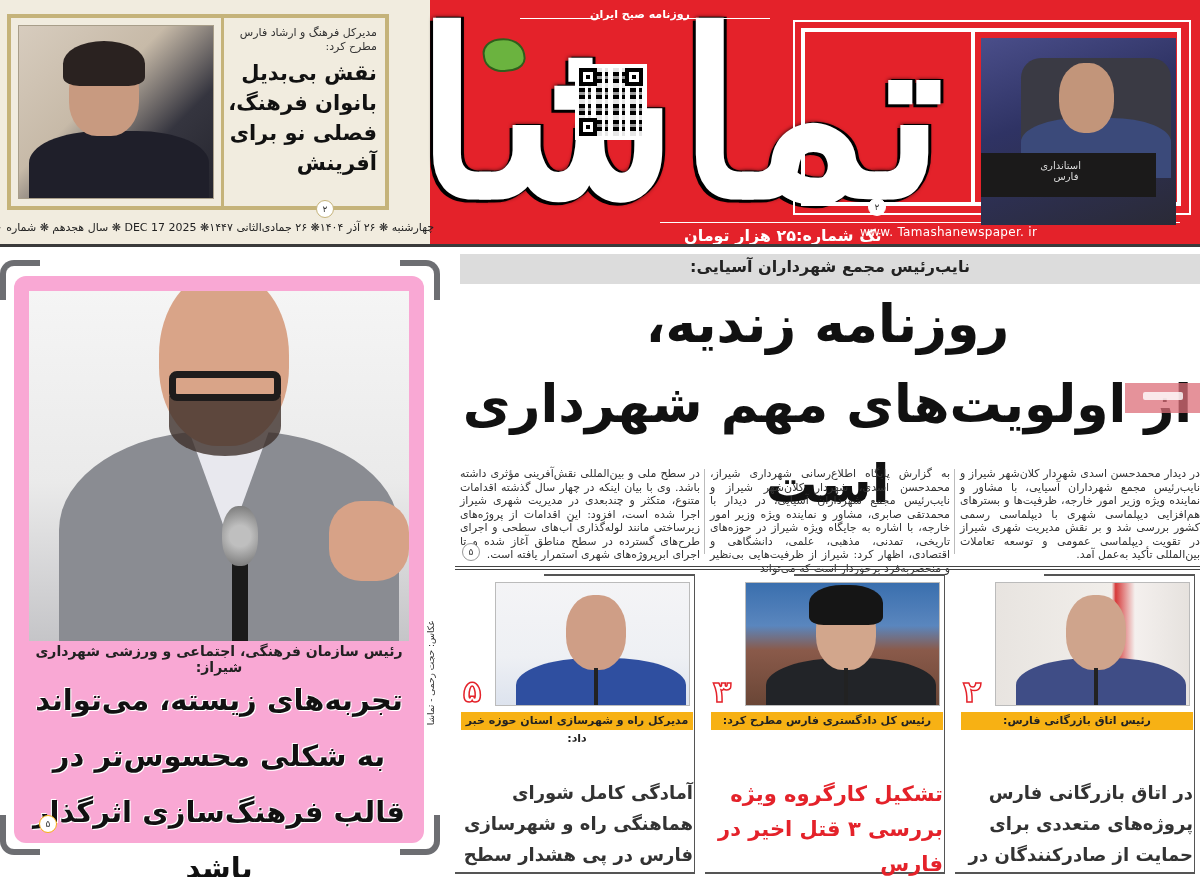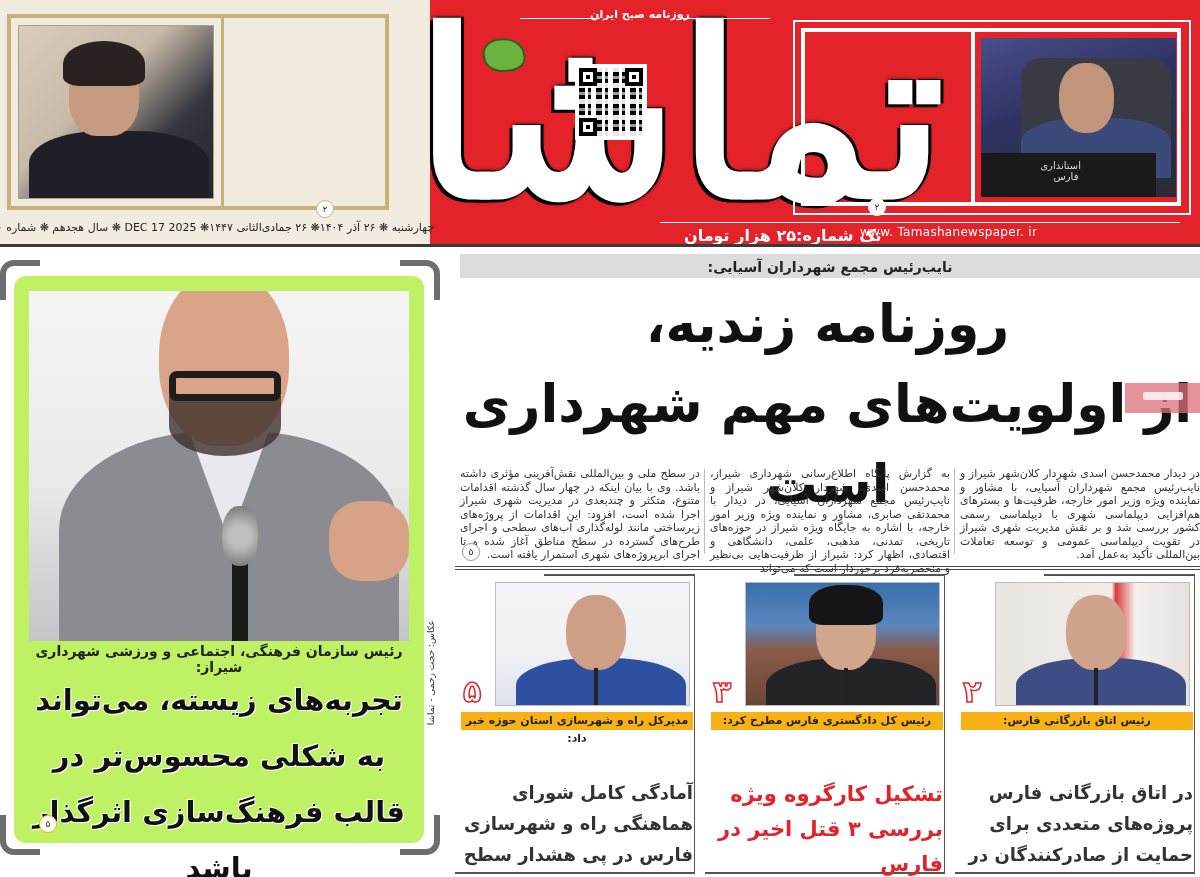--- a/index.html
+++ b/index.html
@@ -38,56 +38,56 @@
       #fff; border: 4px solid #fff; }
   .qr::before { content: ""; position: absolute; inset: 0; background: repeating-linear-gradient(0deg, rgba(255,255,255,.9) 0 5px, transparent 5px 9px, rgba(255,255,255,.6) 9px 12px, transparent 12px 16px); }
   .qr .finder { position: absolute; width: 18px; height: 18px; border: 4px solid #000; background: #fff; box-shadow: inset 0 0 0 3px #fff, inset 0 0 0 10px #000; }
   .price-line { position: absolute; left: 660px; top: 222px; width: 520px; height: 1px; background: #fff; }
   .price { position: absolute; left: 684px; top: 226px; font-size: 16px; font-weight: bold; color: #fff; white-space: nowrap; }
   .website { position: absolute; left: 860px; top: 225px; font-size: 12px; color: #fff; direction: ltr; white-space: nowrap; letter-spacing: 0.3px; }
 
   
   .promo-right { position: absolute; left: 793px; top: 20px; width: 398px; height: 195px; border: 2px solid #fff; }
   .promo-right .inner { position: absolute; left: 6px; top: 6px; width: 380px; height: 178px; border: 4px solid #fff; }
-  .promo-right .photo { position: absolute; left: 176px; top: 6px; width: 195px; height: 159px; background: linear-gradient(160deg,#4a4e8a 0%,#2f3364 40%,#2a2a36 100%); overflow: hidden; }
+  .promo-right .photo { position: absolute; left: 176px; top: 6px; width: 195px; height: 187px; background: linear-gradient(160deg,#4a4e8a 0%,#2f3364 40%,#2a2a36 100%); overflow: hidden; }
   .promo-right .photo .chair { position:absolute; left:40px; top:20px; width:150px; height:110px; border-radius:20px; background:#3a3a44; }
   .promo-right .photo .head { position:absolute; left:78px; top:25px; width:55px; height:70px; border-radius:45%; background:#c2957a; }
   .promo-right .photo .body { position:absolute; left:40px; top:80px; width:150px; height:60px; border-radius:40% 40% 0 0; background:#3b4a7a; }
   .promo-right .photo .desk { position:absolute; left:0; top:115px; width:175px; height:44px; background:#1b1a1a; }
   .promo-right .photo .emblem { position:absolute; left:70px; top:122px; width:30px; height:24px; color:#ddd; font-size:10px; text-align:center; }
   .promo-right .v-divider { position: absolute; left: 166px; top: -4px; width: 4px; height: 178px; background: #fff; }
   .promo-right .kicker { position: absolute; right: 6px; top: 10px; width: 170px; font-size: 11px; line-height: 14px; color: #fff; text-align: right; font-weight: bold; }
   .promo-right .title { position: absolute; right: 6px; top: 42px; width: 170px; font-size: 15px; line-height: 25px; font-weight: bold; color: #fff; text-align: right; }
   .promo-right .page-badge { left: 63px; bottom: -14px; border-color: #fff; }
 
   
   .feature { position: absolute; left: 0; top: 250px; width: 445px; height: 627px; background: #fff; }
   .bracket { position: absolute; width: 40px; height: 40px; border: 6px solid #6d6e72; }
   .bracket.tl { left: 0; top: 10px; border-right: none; border-bottom: none; border-radius: 14px 0 0 0; }
   .bracket.tr { right: 5px; top: 10px; border-left: none; border-bottom: none; border-radius: 0 14px 0 0; }
   .bracket.bl { left: 0; bottom: 22px; border-right: none; border-top: none; border-radius: 0 0 0 14px; }
   .bracket.br { right: 5px; bottom: 22px; border-left: none; border-top: none; border-radius: 0 0 14px 0; }
-  .feature .frame { position: absolute; left: 14px; top: 26px; width: 410px; height: 567px; background: #bef264; border-radius: 12px; }
+  .feature .frame { position: absolute; left: 14px; top: 26px; width: 410px; height: 567px; background: #f9a8d4; border-radius: 12px; }
   .feature .photo { position: absolute; left: 15px; top: 15px; width: 380px; height: 350px; background: linear-gradient(180deg,#f5f5f5 0%,#eaeaea 55%,#c5c5c8 100%); overflow: hidden; }
   .feature .photo .head { position:absolute; left:130px; top:-20px; width:130px; height:175px; border-radius:48% 48% 45% 45%; background:#d9a488; }
   .feature .photo .glasses { position:absolute; left:140px; top:80px; width:112px; height:30px; border:7px solid #1f1c1c; border-radius:8px; background:transparent; }
   .feature .photo .beard { position:absolute; left:140px; top:105px; width:112px; height:60px; border-radius:0 0 50% 50%; background:#3d2f2b; opacity:.8; }
   .feature .photo .body { position:absolute; left:30px; top:140px; width:340px; height:220px; border-radius:45% 45% 0 0; background:#8a8c92; }
   .feature .photo .shirt { position:absolute; left:160px; top:140px; width:80px; height:110px; background:#e8e8ee; clip-path: polygon(0 0,100% 0,50% 100%); }
   .feature .photo .mic { position:absolute; left:193px; top:215px; width:36px; height:60px; border-radius:45%; background:radial-gradient(circle,#bfbfbf 30%,#6d6d6d 100%); }
   .feature .photo .mic-stick { position:absolute; left:203px; top:270px; width:16px; height:80px; background:#1a1a1a; }
   .feature .photo .hand { position:absolute; left:300px; top:210px; width:80px; height:80px; border-radius:40%; background:#d7a287; }
   .feature .kicker { position: absolute; left: 15px; top: 367px; width: 380px; text-align: center; font-size: 14px; font-weight: bold; color: #222; }
   .feature .title { position: absolute; left: 10px; top: 396px; width: 390px; text-align: center; font-size: 29px; line-height: 56px; font-weight: bold; color: #111; text-shadow: 0 0 2px #fff, 1px 1px 0 #fff, -1px -1px 0 #fff; }
   .feature .page-badge { left: 25px; bottom: 10px; border-color: #f7b114; }
   .photo-credit { position: absolute; left: 426px; top: 370px; writing-mode: vertical-rl; font-size: 9px; color: #333; transform: rotate(180deg); white-space: nowrap; }
 
   
   .main-story { position: absolute; left: 455px; top: 250px; width: 745px; height: 312px; }
-  .main-story .kicker-bar { position: absolute; left: 5px; top: 4px; width: 740px; height: 24px; background: #dcdcdc; text-align: center; font-size: 14px; font-weight: bold; line-height: 26px; color: #222; }
+  .main-story .kicker-bar { position: absolute; left: 5px; top: 4px; width: 740px; height: 30px; background: #dcdcdc; text-align: center; font-size: 16px; font-weight: bold; line-height: 26px; color: #222; }
   .main-story .headline { position: absolute; left: 0; top: 34px; width: 745px; text-align: center; font-size: 52px; line-height: 80px; font-weight: bold; color: #111; letter-spacing: -1px; }
   .watermark { position: absolute; left: 1125px; top: 383px; width: 75px; height: 30px; background: rgba(220,110,120,0.75); }
   .watermark span { display:block; margin: 9px auto; width: 40px; height: 8px; background: rgba(255,255,255,.8); border-radius: 2px; }
   .body-cols { position: absolute; left: 5px; top: 217px; width: 740px; height: 90px; }
   .body-col { position: absolute; top: 0; width: 240px; font-size: 11px; line-height: 13.5px; color: #333; text-align: justify; direction: rtl; }
   .body-col.c1 { right: 0; }
   .body-col.c2 { right: 250px; }
   .body-col.c3 { right: 500px; }
   .col-sep { position: absolute; top: 2px; width: 1px; height: 85px; background: #bbb; }
   .body-cols .page-badge { left: 2px; bottom: -4px; border-color: #999; background: #fff; }
@@ -117,20 +117,22 @@
   <div class="mast-left"></div>
   <div class="mast-red"></div>
 
   <div class="promo-left">
     <div class="photo">
       <div class="body"></div>
         <div class="head"></div>
         <div class="hair"></div>
     </div>
     <div class="divider"></div>
+    <div class="kicker">مدیرکل فرهنگ و ارشاد فارس مطرح کرد:</div>
+    <div class="title">نقش بی‌بدیل بانوان فرهنگ، فصلی نو برای آفرینش</div>
     <div class="page-badge">۲</div>
   </div>
 
   <div class="dateline">چهارشنبه ❋ ۲۶ آذر ۱۴۰۴❋ ۲۶ جمادی‌الثانی ۱۴۴۷❋ 2025 DEC 17 ❋ سال هجدهم ❋ شماره ۳۶۶۰</div>
 
   <div class="logo-area">
     <div class="logo-glyph">تماشا</div>
     <div class="iran-map"></div>
   </div>
 

